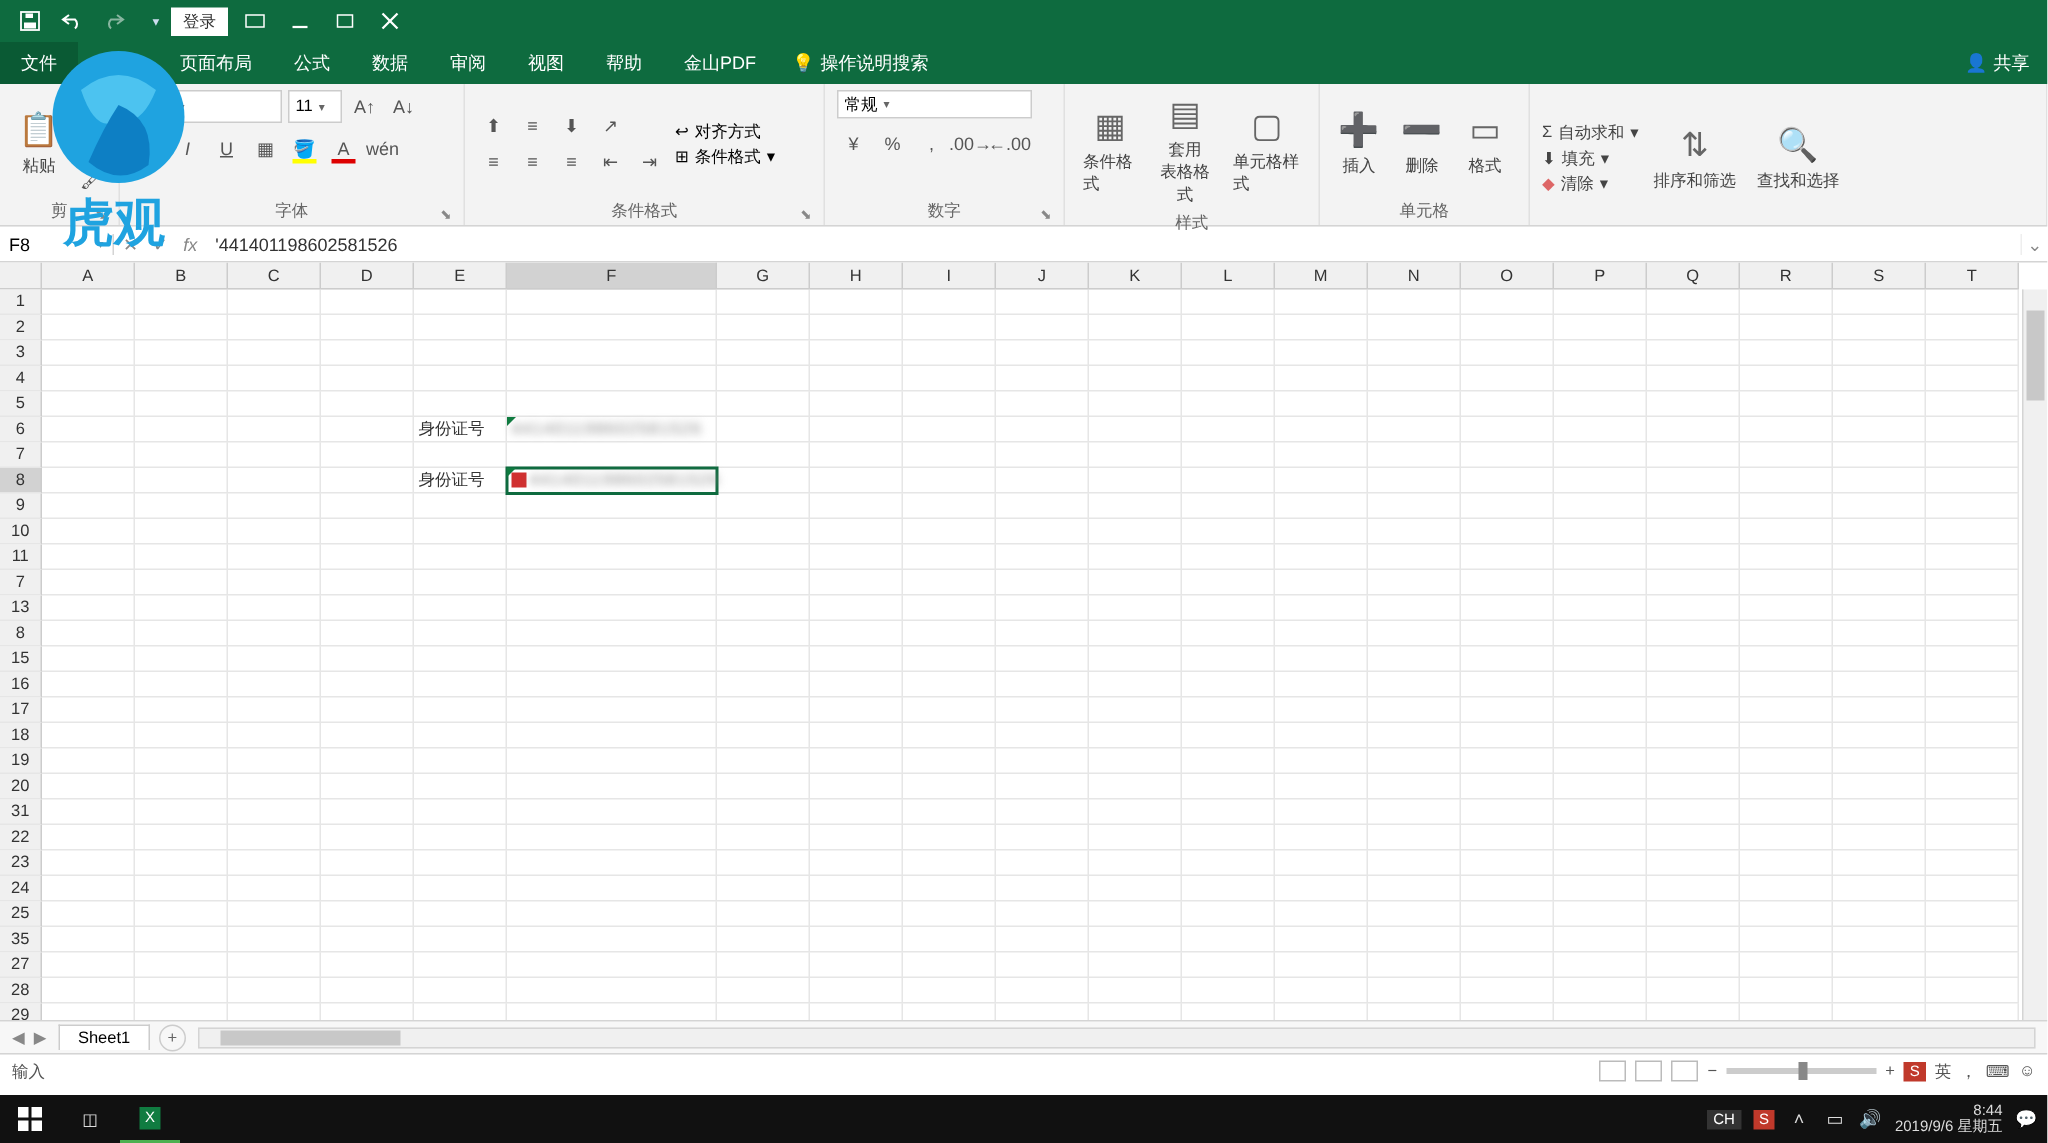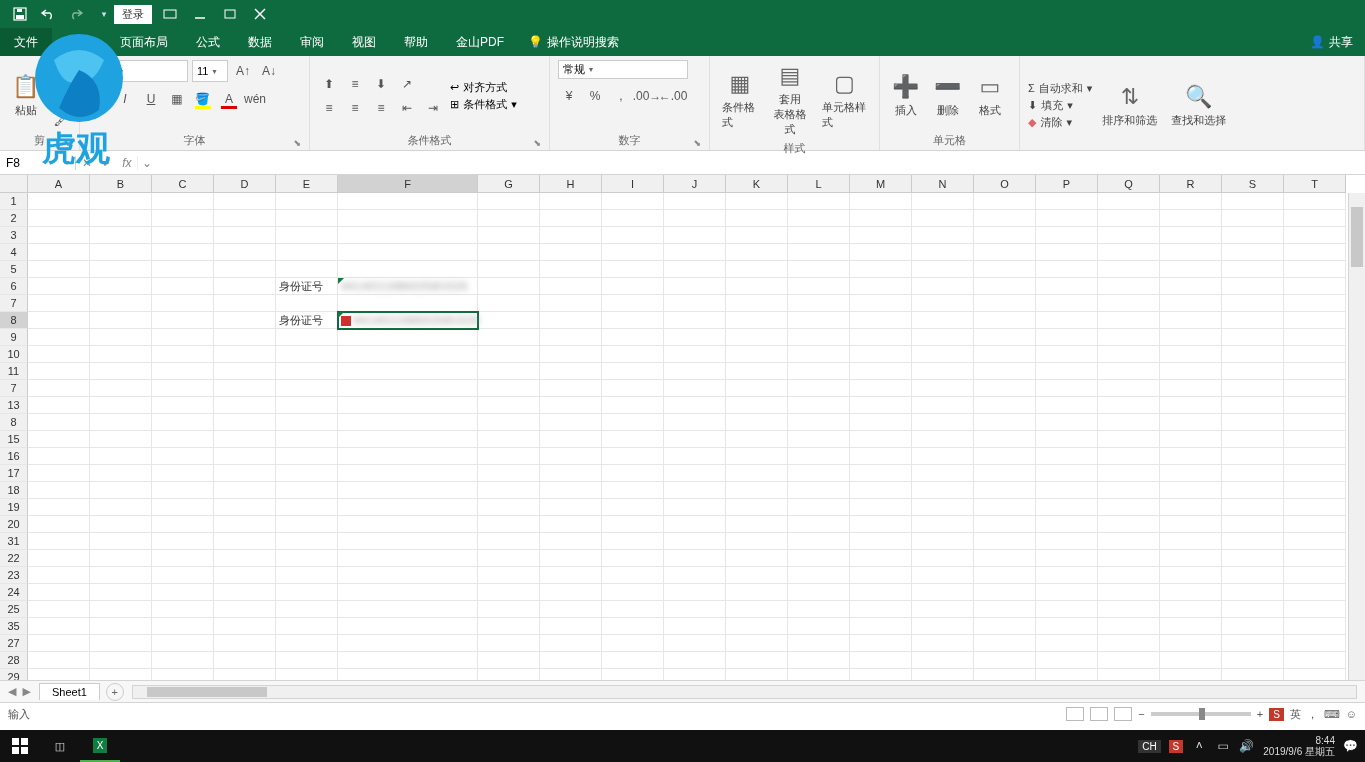--- a/index.html
+++ b/index.html
@@ -339,20 +339,21 @@
 <div class="formula-bar">
   <div class="name-box">
       <span>F8</span>
       <span class="arrow">▾</span>
     </div>
   <div class="fb-btns">
     <span>✕</span>
     <span>✓</span>
     <span><i>fx</i></span>
   </div>
+  <div class="formula-input">'441401198602581526</div>
   <div class="fb-expand">⌄</div>
 </div>
 
 <div class="grid-wrap">
   <div class="select-all"></div>
   <div class="col-headers" id="col-headers">
       <div class="col-h" style="width: 62px;">A</div>
       <div class="col-h" style="width: 62px;">B</div>
       <div class="col-h" style="width: 62px;">C</div>
       <div class="col-h" style="width: 62px;">D</div>

